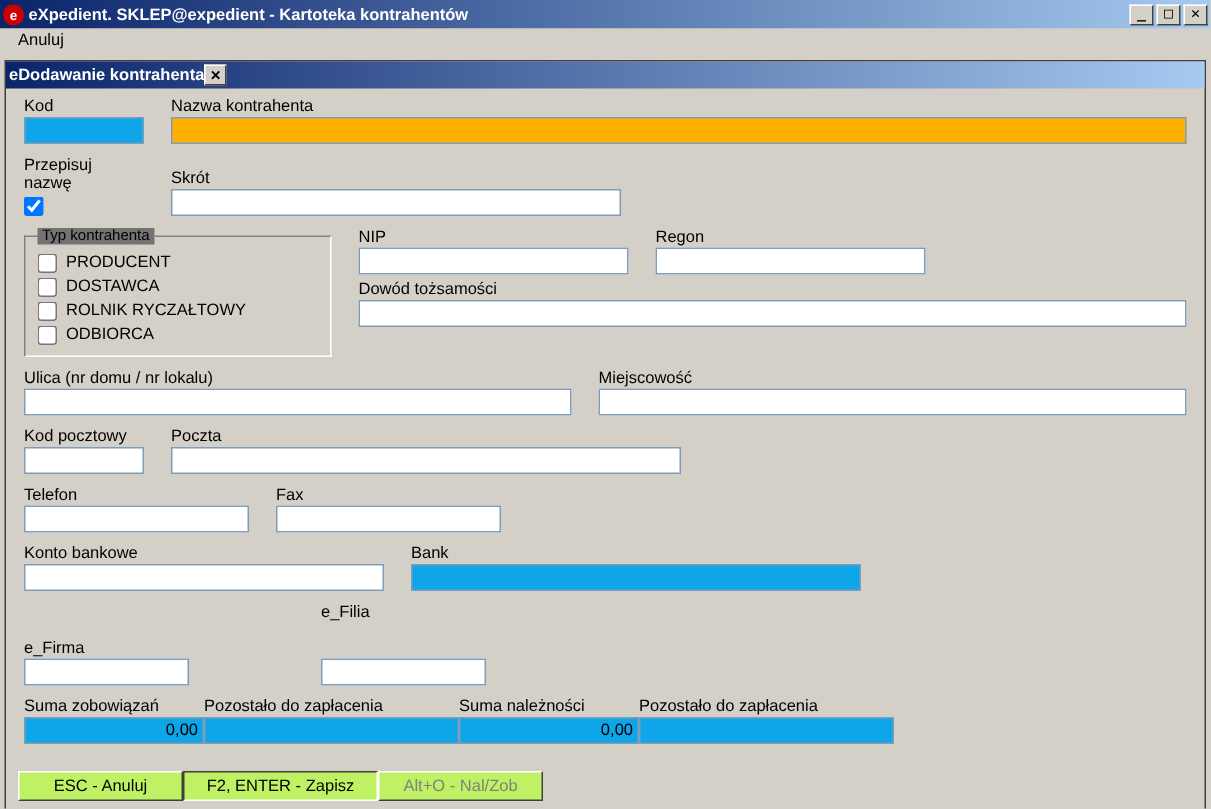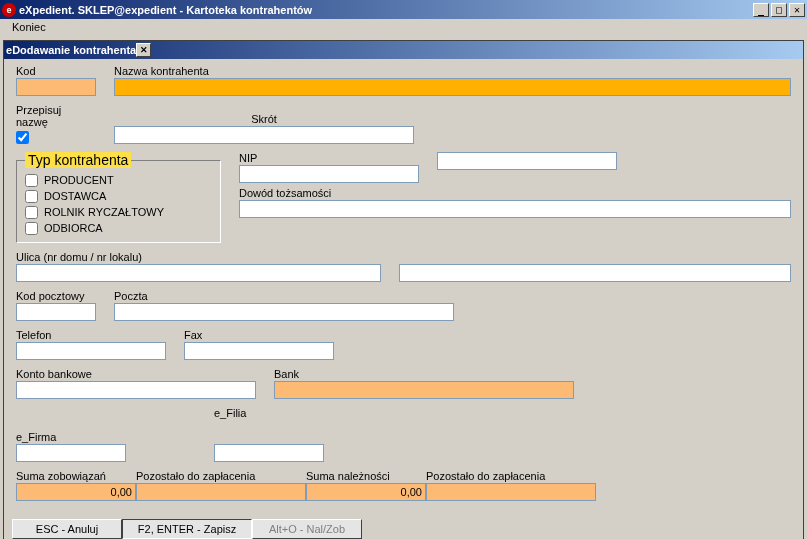--- a/index.html
+++ b/index.html
@@ -36,43 +36,43 @@
   
   input[type="text"].fld {
     border: 1px solid #7f9db9;
     background: #fff;
     height: 18px;
     font-size: 11px;
     padding: 1px 3px;
     width: 100%;
   }
   input[type="text"].fld.orange { background: #ffb000; }
-  input[type="text"].fld.ro { background: #fdba74; }
+  input[type="text"].fld.ro { background: #0ea5e9; }
   input[type="text"].fld.ralign { text-align: right; }
   
   .row { display:flex; gap: 18px; margin-bottom: 8px; align-items:flex-end;}
   .col { display:flex; flex-direction:column; }
   
   fieldset.grp {
     border: 1px solid #fff;
     border-top-color:#808080; border-left-color:#808080;
     padding: 4px 8px 6px 8px;
     position: relative;
   }
-  fieldset.grp legend { font-size:14px; padding: 0 3px; background:#fde047;}
+  fieldset.grp legend { font-size:10px; padding: 0 3px; background:#737373;}
   .chk-row { display:flex; align-items:center; gap:6px; height:16px;}
   .chk-row input { width:13px; height:13px; }
   
   .status-row { display:flex; gap:0; margin: 6px 0 10px; align-items:flex-end;}
   
   .btnbar { display:flex; gap:0; padding: 4px 8px 6px; }
   .btn {
     height: 20px;
     min-width: 110px;
-    background: #e5e5e5;
+    background: #bef264;
     border: 1px solid #fff;
     border-right-color:#404040; border-bottom-color:#404040;
     font-size:11px;
     padding: 2px 10px;
     text-align:center;
     display:flex; align-items:center; justify-content:center;
   }
   .btn.pressed {
     border-color:#404040;
     border-right-color:#fff; border-bottom-color:#fff;
@@ -86,21 +86,21 @@
   <div class="app-icon">e</div>
   <div class="title-text">eXpedient. SKLEP@expedient  - Kartoteka kontrahentów</div>
   <div class="win-btns">
     <div class="win-btn">_</div>
     <div class="win-btn">□</div>
     <div class="win-btn">✕</div>
   </div>
 </div>
 
 <div class="menubar">
-  <span>Koniec</span>
+  <span>Anuluj</span>
 </div>
 
 <div class="subwin">
   <div class="sub-titlebar">
     <div class="app-icon">e</div>
     <div class="title-text">Dodawanie kontrahenta</div>
     <div class="close-btn">✕</div>
   </div>
 
   <div class="form-area">
@@ -114,21 +114,21 @@
         <span class="lbl">Nazwa kontrahenta</span>
         <input type="text" class="fld orange" value="" style="">
       </div>
     </div>
 
     <div class="row">
       <div class="col" style="width:80px;">
         <span class="lbl">Przepisuj nazwę</span>
         <input type="checkbox" checked="" style="width: 13px; height: 13px; margin-top: 2px;">
       </div>
-      <div class="col" style="width:300px;align-items:center;">
+      <div class="col" style="width:300px;">
         <span class="lbl">Skrót</span>
         <input type="text" class="fld" value="" style="">
       </div>
     </div>
 
     <div class="row" style="align-items:flex-start;">
       <fieldset class="grp" style="width:205px;">
         <legend>Typ kontrahenta</legend>
         <div class="chk-row">
             <input type="checkbox" style="">
@@ -147,36 +147,38 @@
             <span>ODBIORCA</span>
           </div>
       </fieldset>
       <div style="flex:1; display:flex; flex-direction:column; gap:4px;">
         <div style="display:flex; gap:18px;">
           <div class="col" style="width:180px;">
             <span class="lbl">NIP</span>
             <input type="text" class="fld" value="" style="">
           </div>
           <div class="col" style="width:180px;">
+            <span class="lbl">Regon</span>
             <input type="text" class="fld" value="" style="">
           </div>
         </div>
         <div class="col" style="width:100%;">
           <span class="lbl">Dowód tożsamości</span>
           <input type="text" class="fld" value="" style="">
         </div>
       </div>
     </div>
 
     <div class="row">
       <div class="col" style="width:365px;">
         <span class="lbl">Ulica (nr domu / nr lokalu)</span>
         <input type="text" class="fld" value="" style="">
       </div>
       <div class="col" style="flex:1;">
+        <span class="lbl">Miejscowość</span>
         <input type="text" class="fld" value="" style="">
       </div>
     </div>
 
     <div class="row">
       <div class="col" style="width:80px;">
         <span class="lbl">Kod pocztowy</span>
         <input type="text" class="fld" value="" style="">
       </div>
       <div class="col" style="width:340px;">

